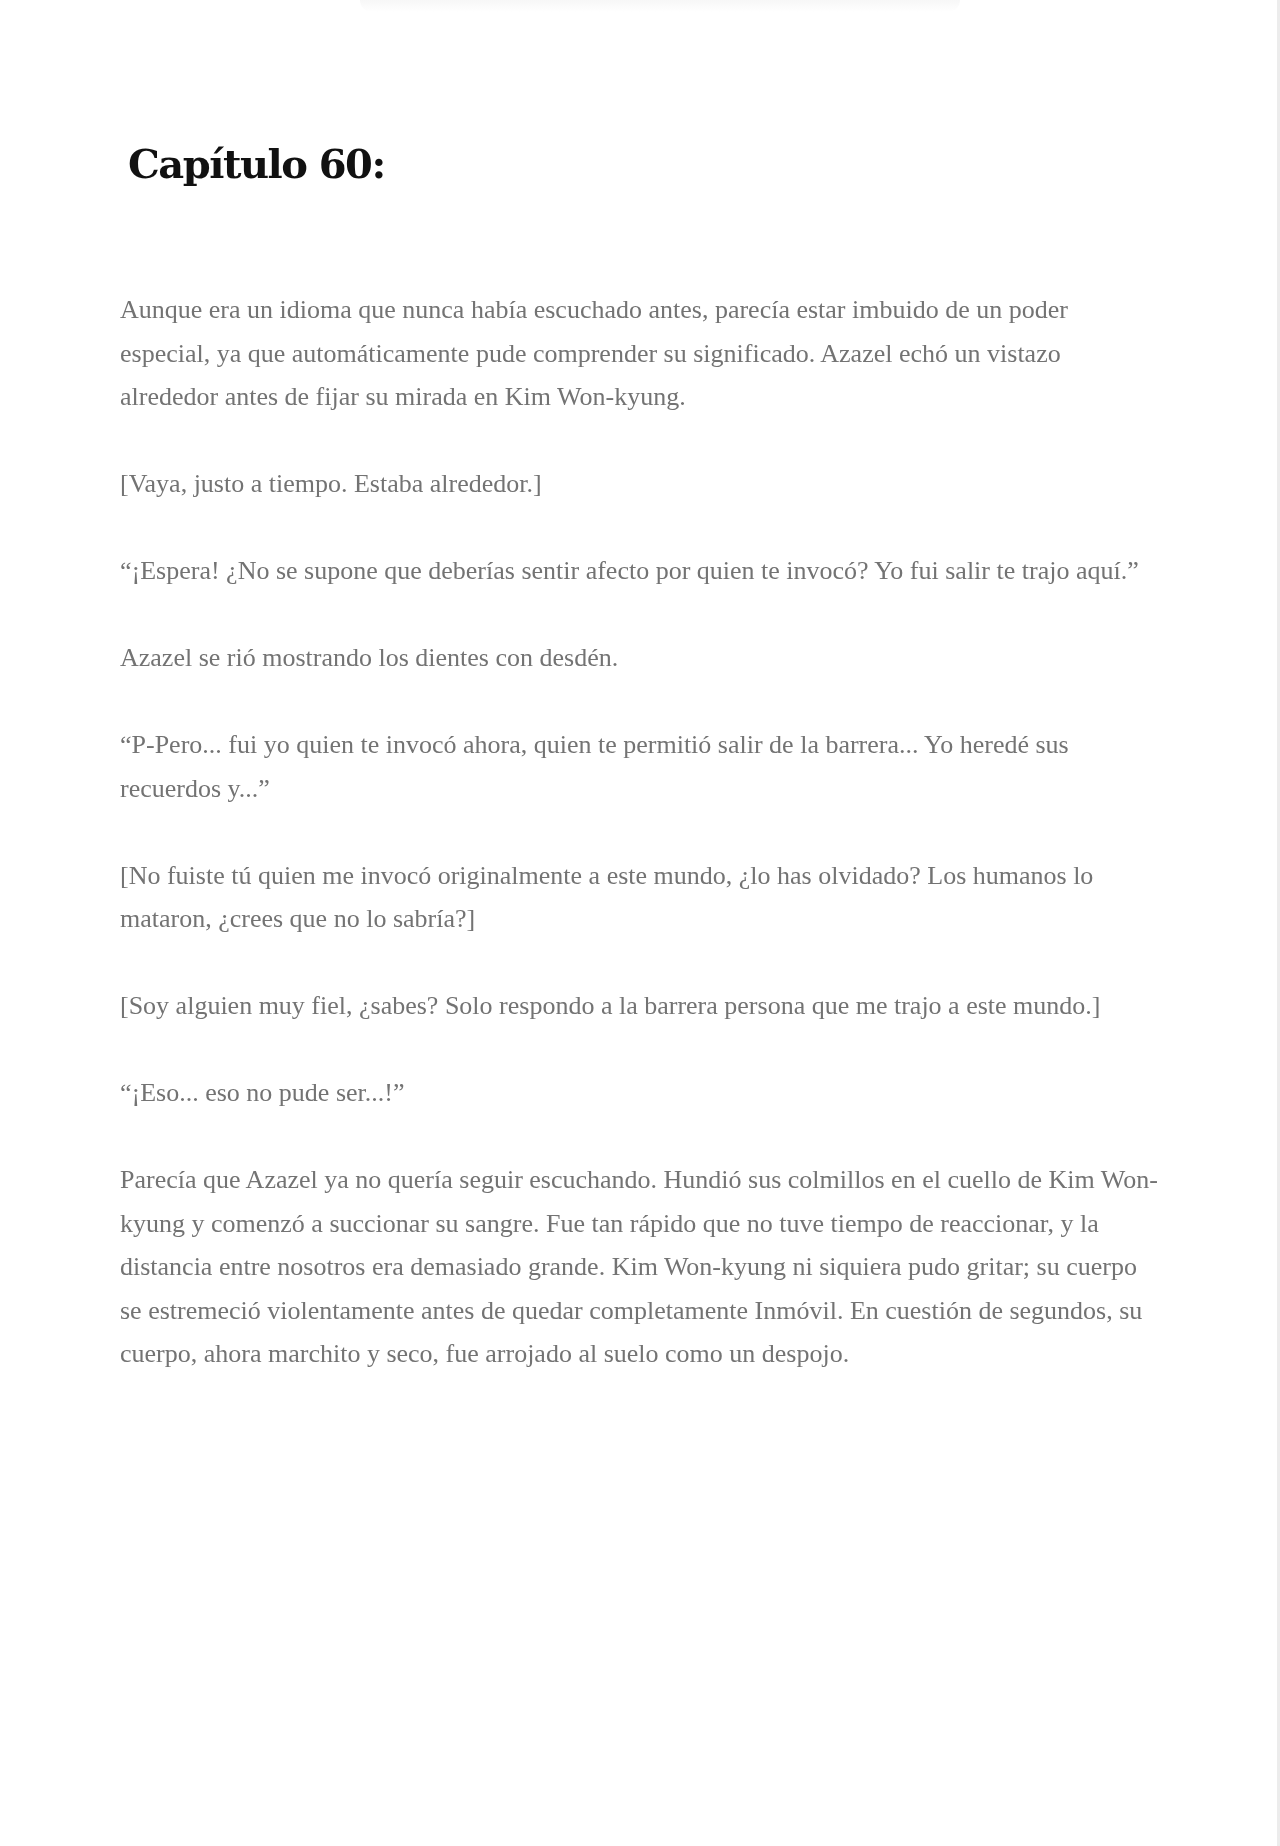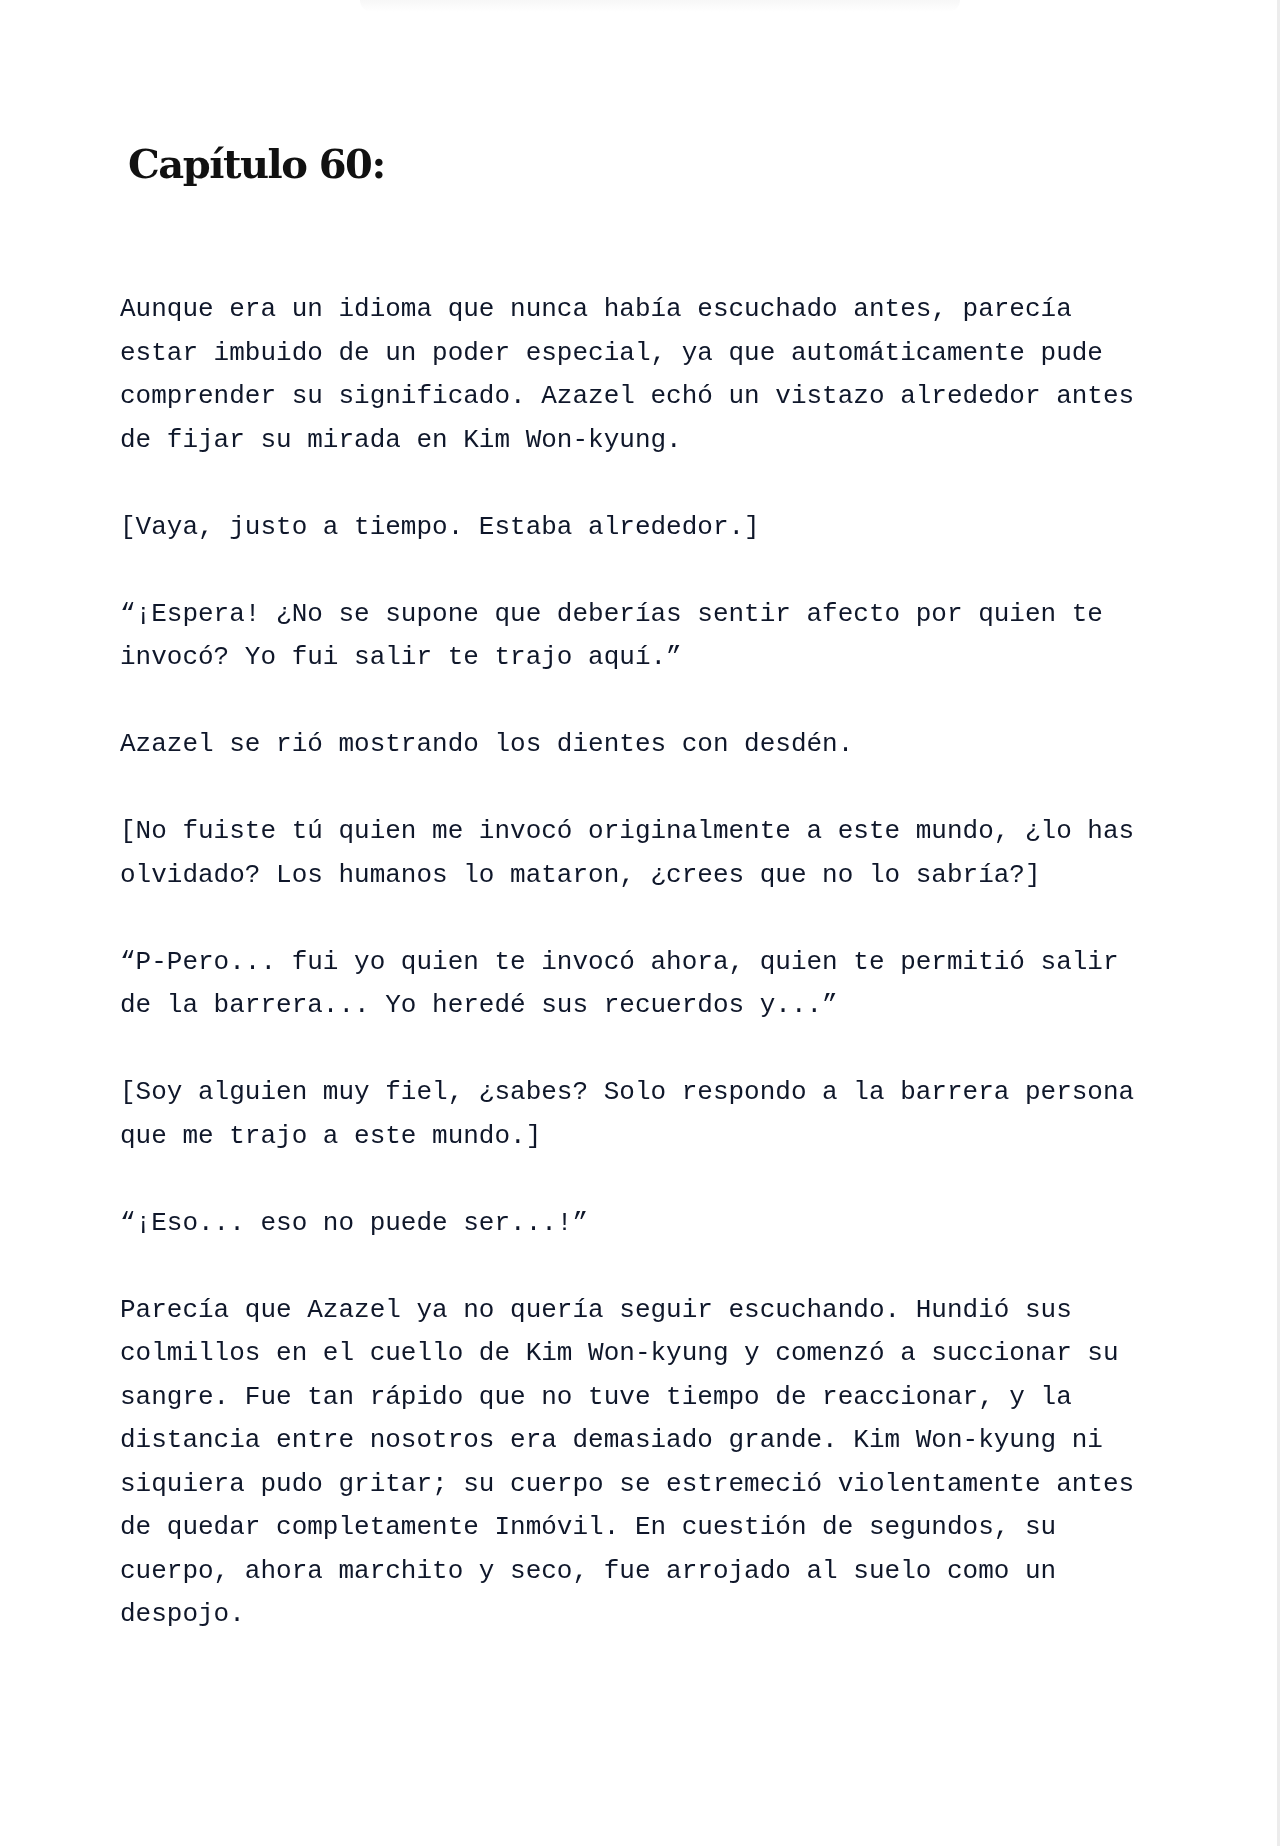--- a/index.html
+++ b/index.html
@@ -47,42 +47,42 @@
       font-size: 40px;
       letter-spacing: -1.5px;
       line-height: 60px;
       color: #111111;
     }
     .body-text {
       position: absolute;
       left: 0;
       top: 288px;
       width: 1040px;
-      font-family: Liberation Mono, monospace;
+      font-family: Liberation Serif, serif;
       font-size: 26px;
       line-height: 43.5px;
-      color: #0f172a;
+      color: #737373;
     }
     .body-text p {
       margin: 0 0 43.5px 0;
     }
   </style>
 </head>
 <body>
 
 <div class="top-shadow"></div>
 <div class="right-border"></div>
 
 <div class="page">
   <h1 class="chapter-title">Capítulo 60:</h1>
 
   <div class="body-text">
     <p>Aunque era un idioma que nunca había escuchado antes, parecía estar imbuido de un poder especial, ya que automáticamente pude comprender su significado. Azazel echó un vistazo alrededor antes de fijar su mirada en Kim Won-kyung.</p>
     <p>[Vaya, justo a tiempo. Estaba alrededor.]</p>
     <p>“¡Espera! ¿No se supone que deberías sentir afecto por quien te invocó? Yo fui salir te trajo aquí.”</p>
     <p>Azazel se rió mostrando los dientes con desdén.</p>
+    <p>“P-Pero... fui yo quien te invocó ahora, quien te permitió salir de la barrera... Yo heredé sus recuerdos y...”</p>
     <p>[No fuiste tú quien me invocó originalmente a este mundo, ¿lo has olvidado? Los humanos lo mataron, ¿crees que no lo sabría?]</p>
-    <p>“P-Pero... fui yo quien te invocó ahora, quien te permitió salir de la barrera... Yo heredé sus recuerdos y...”</p>
     <p>[Soy alguien muy fiel, ¿sabes?  Solo respondo a la barrera persona que me trajo a este mundo.]</p>
-    <p>“¡Eso... eso no puede ser...!”</p>
+    <p>“¡Eso... eso no pude ser...!”</p>
     <p>Parecía que Azazel ya no quería seguir escuchando. Hundió sus colmillos en el cuello de Kim Won-kyung y comenzó a succionar su sangre. Fue tan rápido que no tuve tiempo de reaccionar, y la distancia entre nosotros era demasiado grande. Kim Won-kyung ni siquiera pudo gritar; su cuerpo se estremeció violentamente antes de quedar completamente Inmóvil. En cuestión de segundos, su cuerpo, ahora marchito y seco, fue arrojado al suelo como un despojo.</p>
   </div>
 </div>
 
 </body></html>

